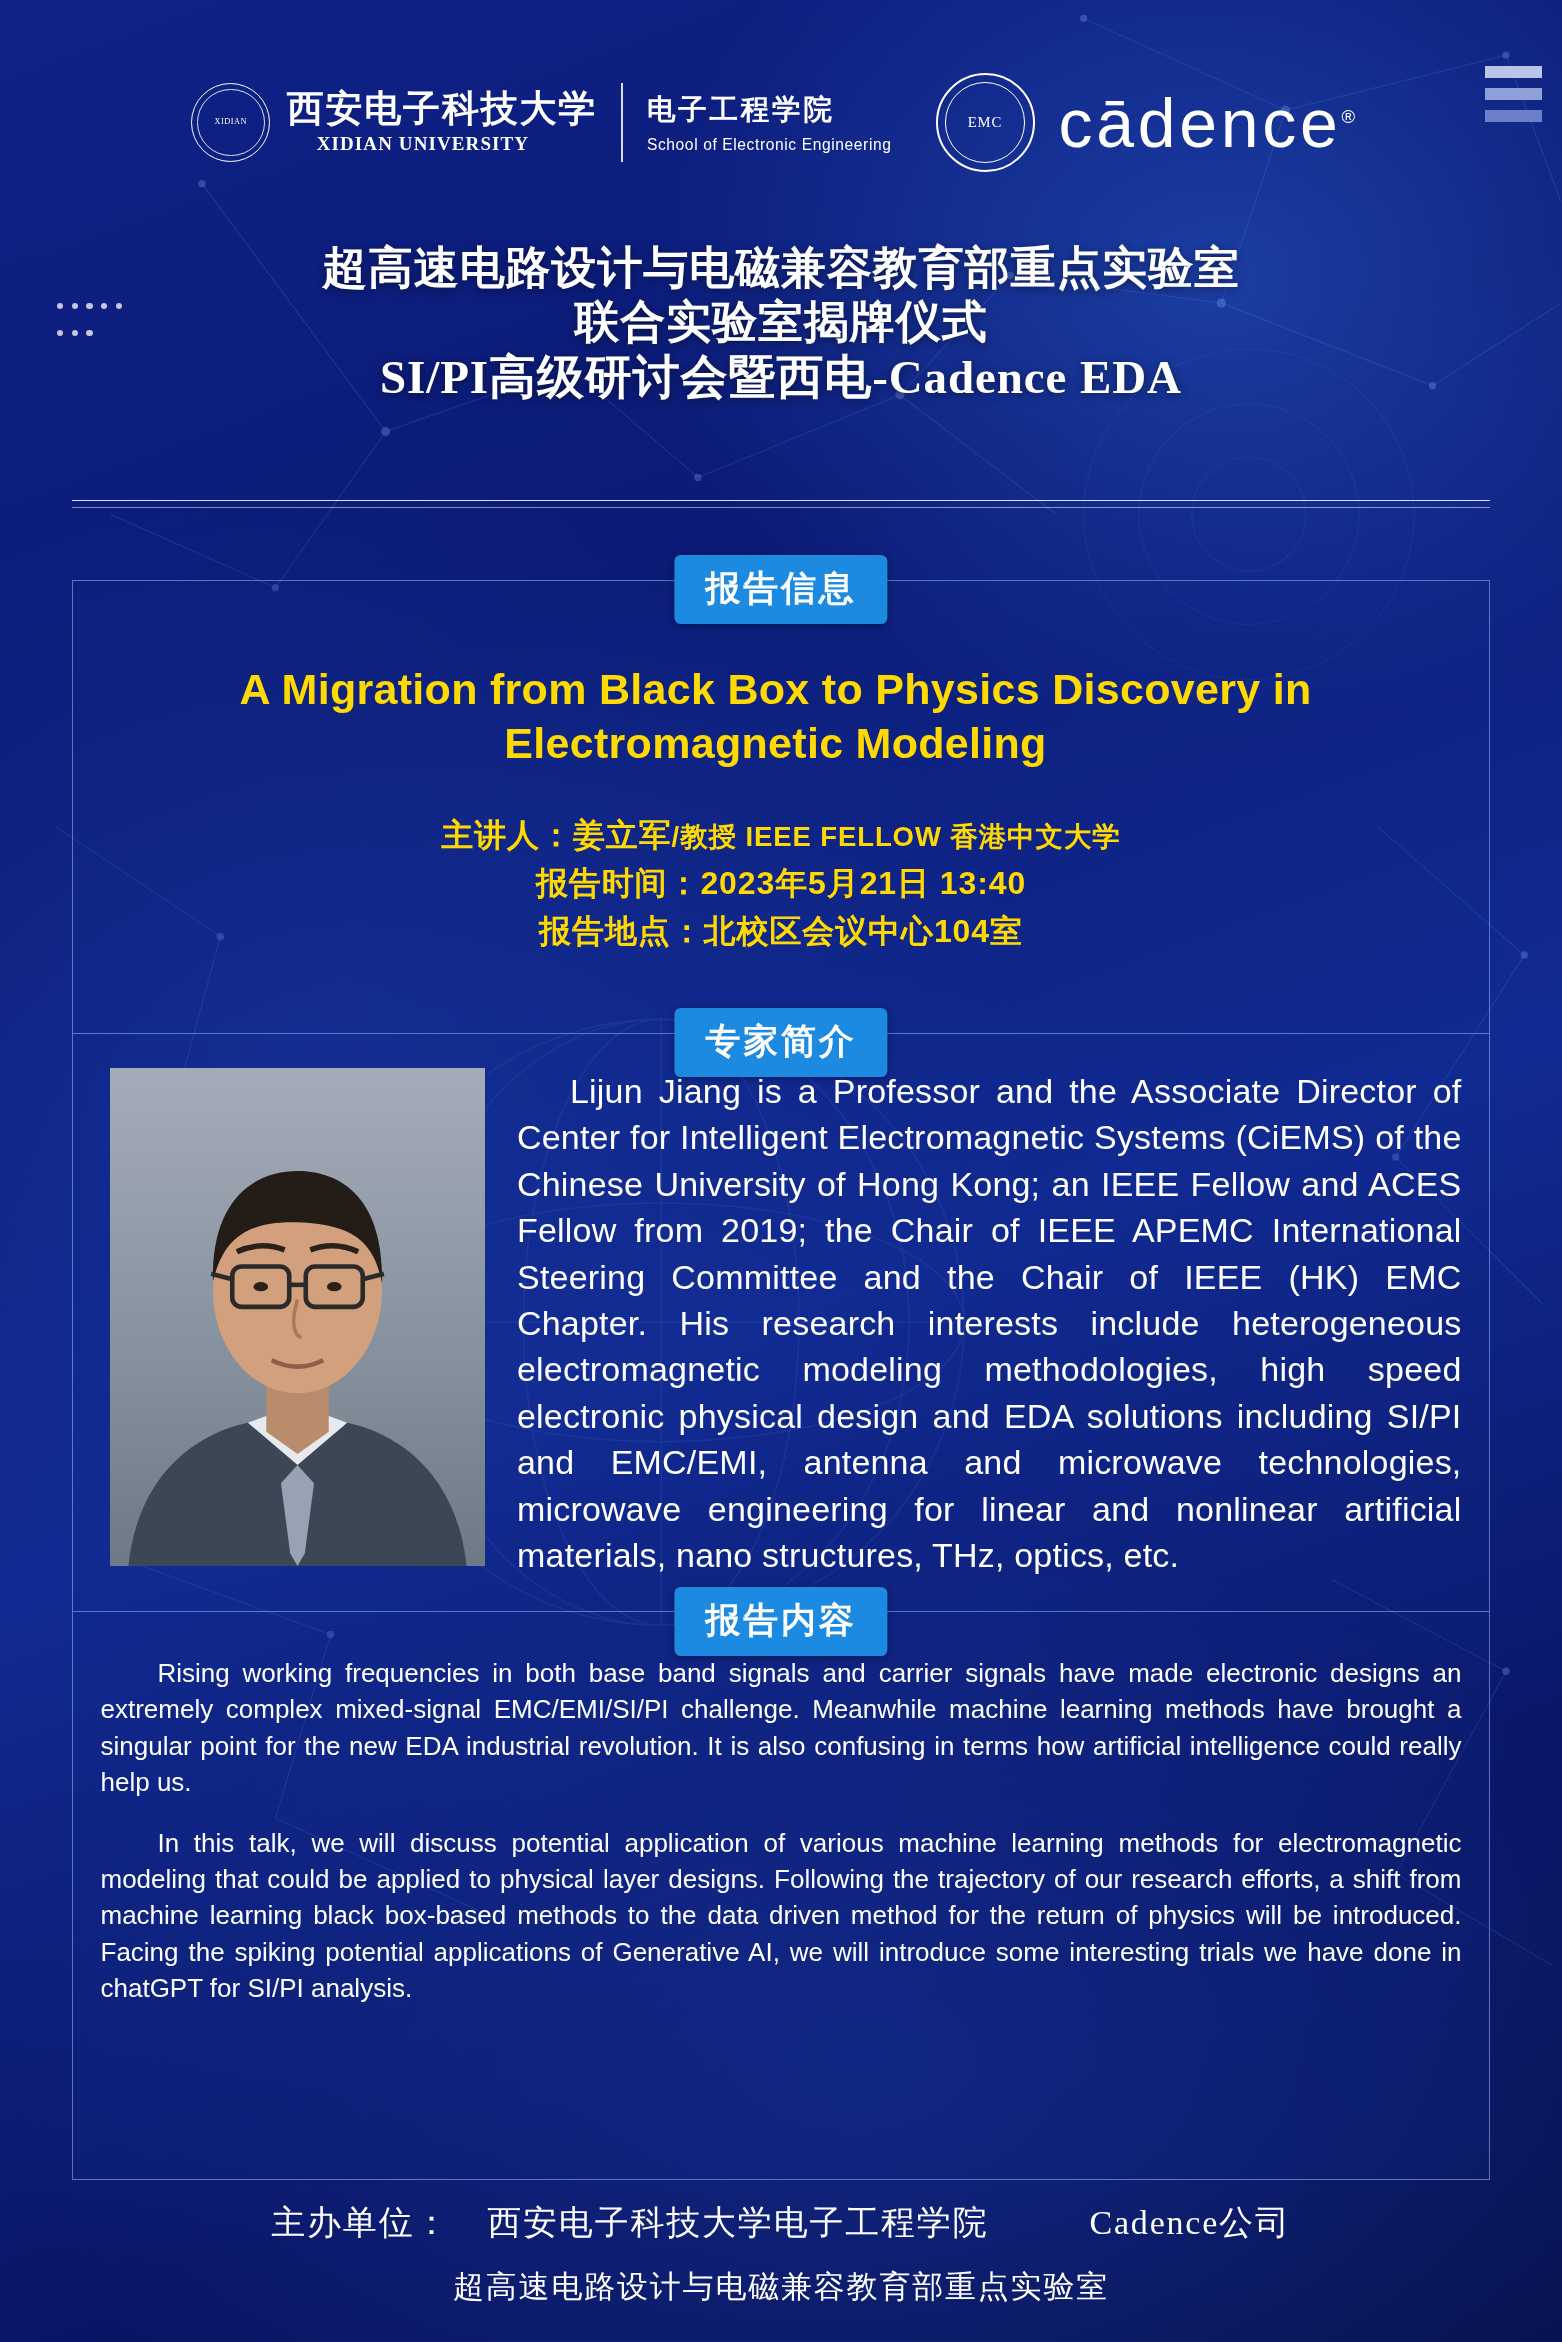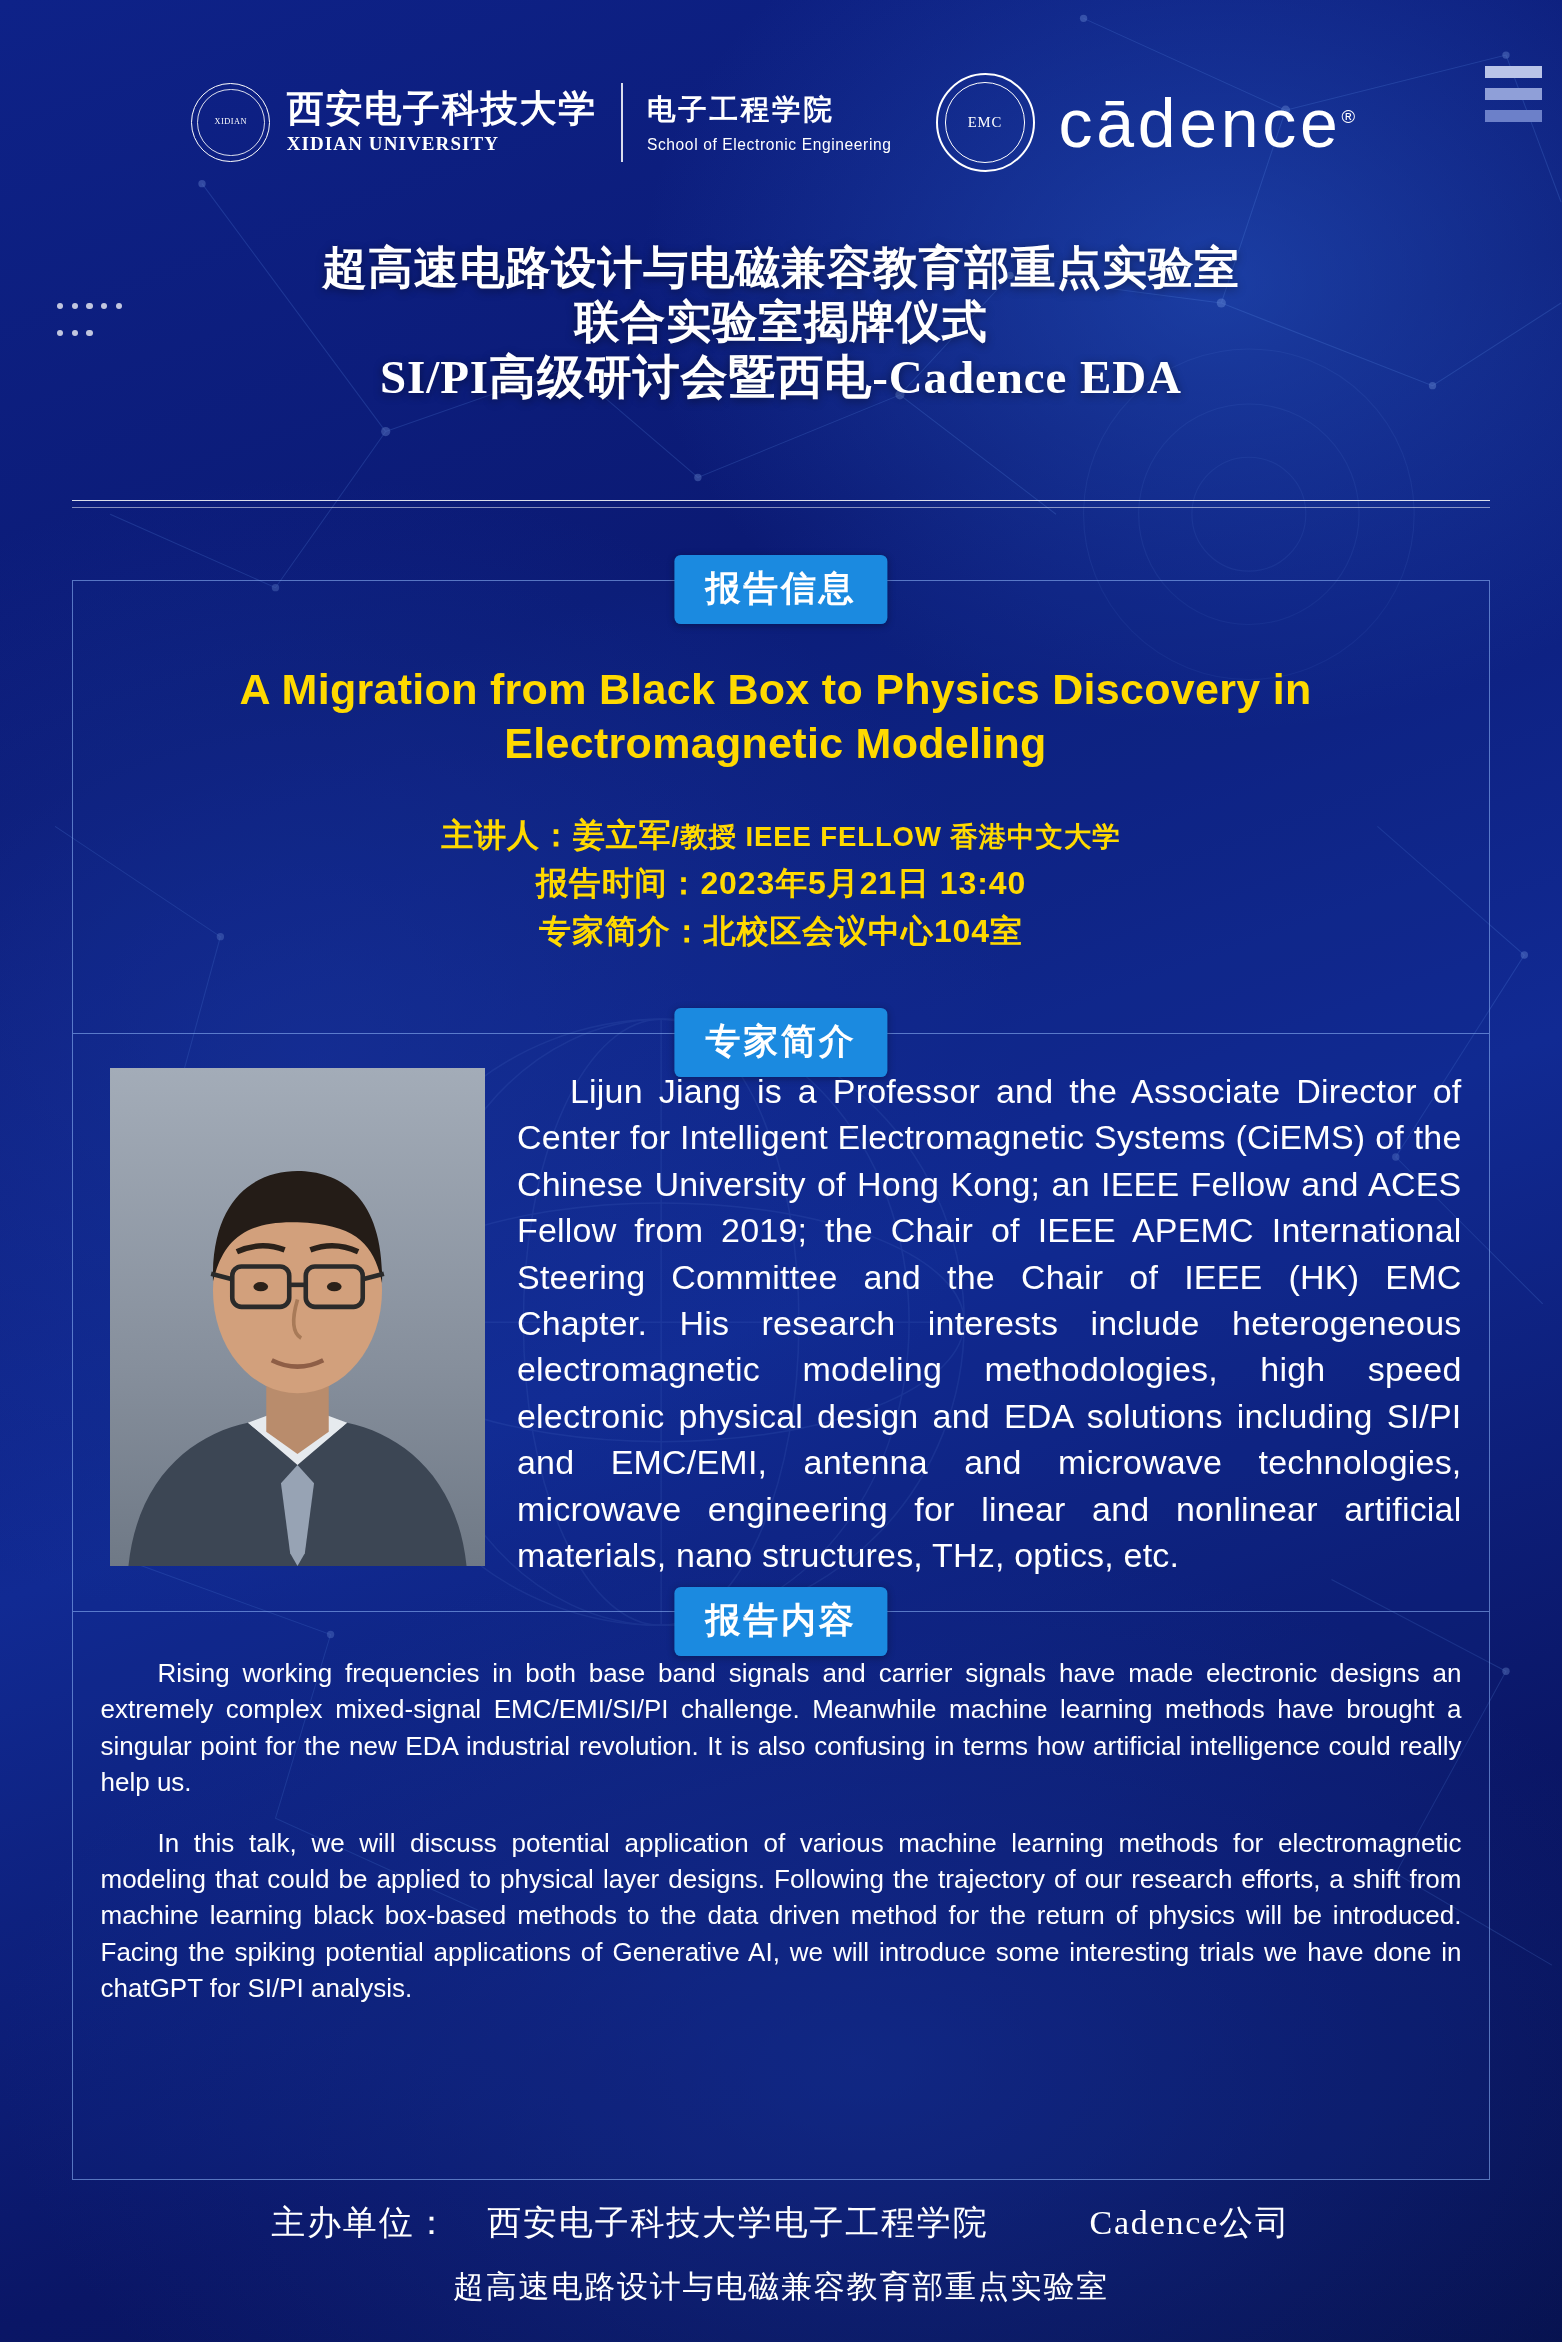--- a/index.html
+++ b/index.html
@@ -57,20 +57,21 @@
   .xd-names { display: flex; flex-direction: column; justify-content: center; }
   .xd-cn {
     font-family: "Liberation Serif", serif;
     font-size: 37px; font-weight: 700; color: #fff; letter-spacing: 1.8px;
     line-height: 1.05;
   }
   .xd-en {
     font-family: "Liberation Serif", serif;
     font-size: 19px; font-weight: 700; color: #fff; letter-spacing: 1.1px;
     margin-top: 3.7px;
+    margin-left: 30px;
   }
   .divider-v {
     width: 1.8px; height: 79px; background: rgba(255,255,255,.85);
     margin: 0 24px;
   }
   .school { display: flex; flex-direction: column; justify-content: flex-start; }
   .school-cn {
     font-size: 28.5px; color: #fff; font-weight: 700; letter-spacing: 2.8px;
     font-family: "Liberation Sans", sans-serif;
   }
@@ -338,21 +339,21 @@
     </div>
 
     <div style="position:absolute; left:31px; right:31px; top:230px;">
       <div class="meta">
         <span>主讲人：</span><span>姜立军</span><span class="small">/教授 IEEE FELLOW 香港中文大学</span>
       </div>
       <div class="meta">
         <span>报告时间：</span><span>2023年5月21日 13:40</span>
       </div>
       <div class="meta">
-        <span>专家简介：</span><span>北校区会议中心104室</span>
+        <span>报告地点：</span><span>北校区会议中心104室</span>
       </div>
     </div>
 
     <div class="sect-divider" style="top:452px;"></div>
     <div class="tag" style="top:427px;">专家简介</div>
 
     <div class="bio-photo" style="top:487px;">
       <svg viewBox="0 0 408 542" width="375" height="498">
         <defs>
           <linearGradient id="bgp" x1="0" y1="0" x2="0" y2="1">

